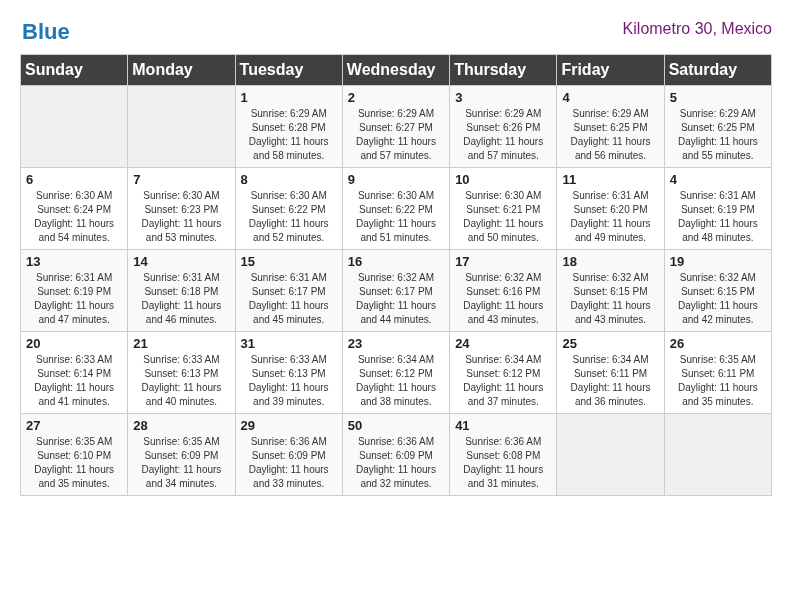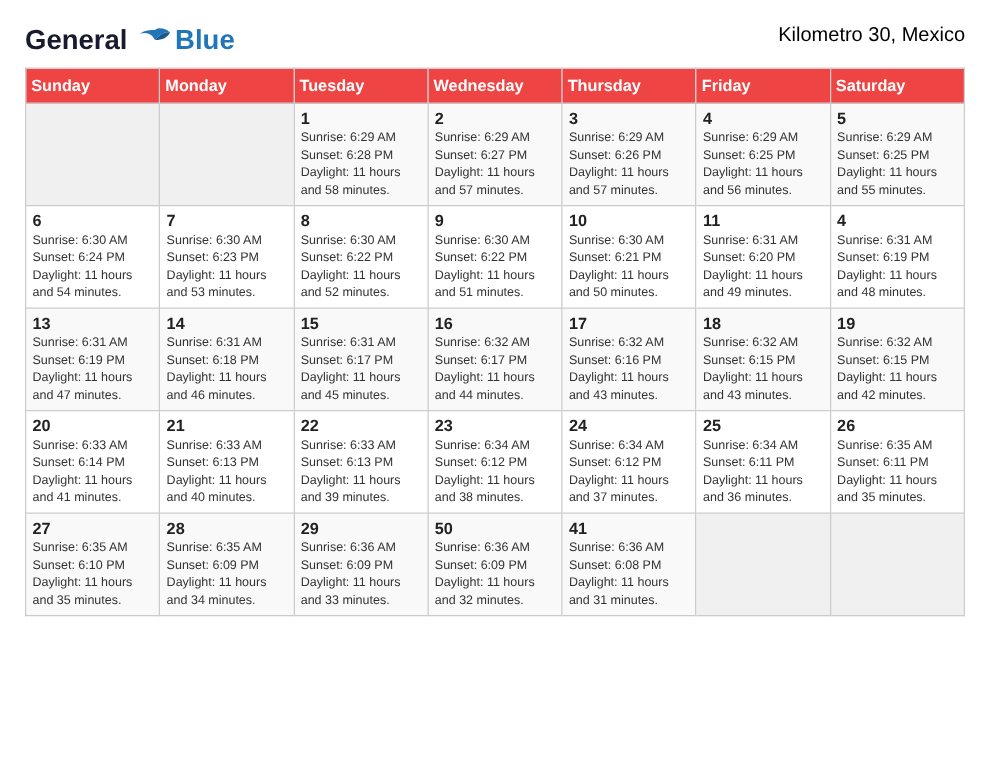--- a/index.html
+++ b/index.html
@@ -23,31 +23,31 @@
     .title-block {
       text-align: right;
     }
     .month-title {
       font-size: 36px;
       font-weight: bold;
       color: #222;
     }
     .location-title {
       font-size: 16px;
-      color: #000000;
+      color: #701a75;
     }
     table {
       width: 100%;
       border-collapse: collapse;
     }
     thead tr th {
-      background-color: #ef4444;
+      background-color: #404040;
       color: white;
       padding: 6px 4px;
-      font-size: 13px;
+      font-size: 16px;
       text-align: left;
       border: 1px solid #ccc;
     }
     tbody tr td {
       vertical-align: top;
       border: 1px solid #ccc;
       padding: 4px 5px;
       font-size: 10.5px;
       color: #222;
       width: 14.28%;
@@ -60,39 +60,33 @@
     tbody tr td .day-number {
       font-size: 13px;
       font-weight: bold;
       display: block;
       margin-bottom: 2px;
     }
     tbody tr td .day-info {
       font-size: 10px;
       color: #333;
       line-height: 1.4;
+      text-align: center;
     }
     .empty-cell {
       background: #f0f0f0 !important;
     }
   </style>
 </head>
 <body>
 
 <div class="header">
   <div class="logo">
     <div>
       <div style="display:flex;align-items:center;">
-        <div style="font-size:22px;font-weight:bold;color:#1a1a2e;line-height:1.1;">
-          <span style="color:#1a1a2e;">General</span>
-          <svg width="28" height="22" viewBox="0 0 28 22" style="vertical-align:middle;margin-left:2px;">
-            <path d="M14 2 C16 0 22 0 26 4 C22 3 18 5 14 10 C12 6 8 3 2 5 C6 2 10 2 14 2Z" fill="#2176b8"></path>
-            <path d="M14 10 C18 5 22 3 26 4 C24 8 20 10 14 10Z" fill="#1a5a8a"></path>
-          </svg>
-        </div>
         <div style="font-size:22px;font-weight:bold;color:#2176b8;margin-left:2px;line-height:1.1;text-align:center;">Blue</div>
       </div>
     </div>
   </div>
   <div class="title-block">
     <div class="location-title">Kilometro 30, Mexico</div>
   </div>
 </div>
 
 <table>
@@ -237,21 +231,21 @@
 Sunset: 6:14 PM
 Daylight: 11 hours and 41 minutes.</div>
         </td>
         <td>
           <span class="day-number">21</span>
           <div class="day-info" style="white-space: pre-line;">Sunrise: 6:33 AM
 Sunset: 6:13 PM
 Daylight: 11 hours and 40 minutes.</div>
         </td>
         <td>
-          <span class="day-number">22</span>
+          <span class="day-number">31</span>
           <div class="day-info" style="white-space: pre-line;">Sunrise: 6:33 AM
 Sunset: 6:13 PM
 Daylight: 11 hours and 39 minutes.</div>
         </td>
         <td>
           <span class="day-number">23</span>
           <div class="day-info" style="white-space: pre-line;">Sunrise: 6:34 AM
 Sunset: 6:12 PM
 Daylight: 11 hours and 38 minutes.</div>
         </td>

